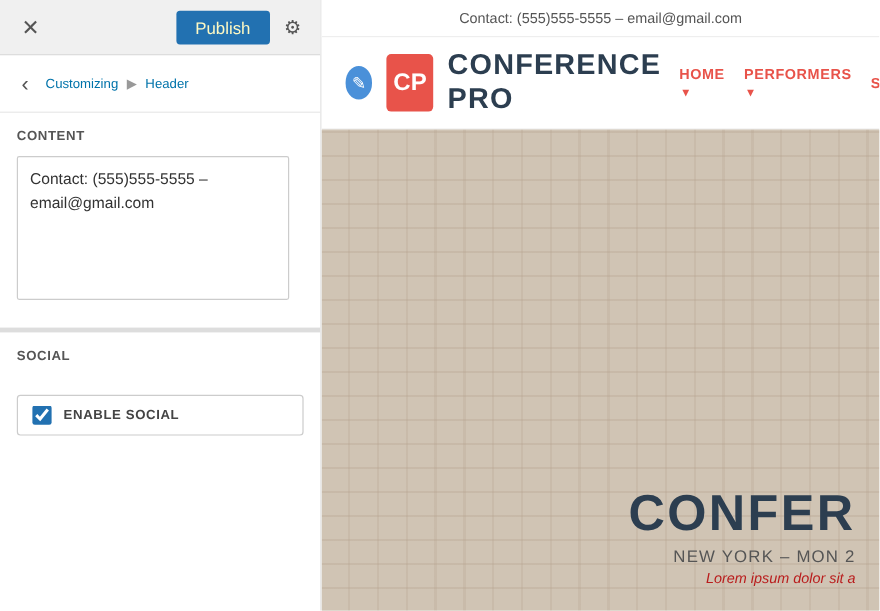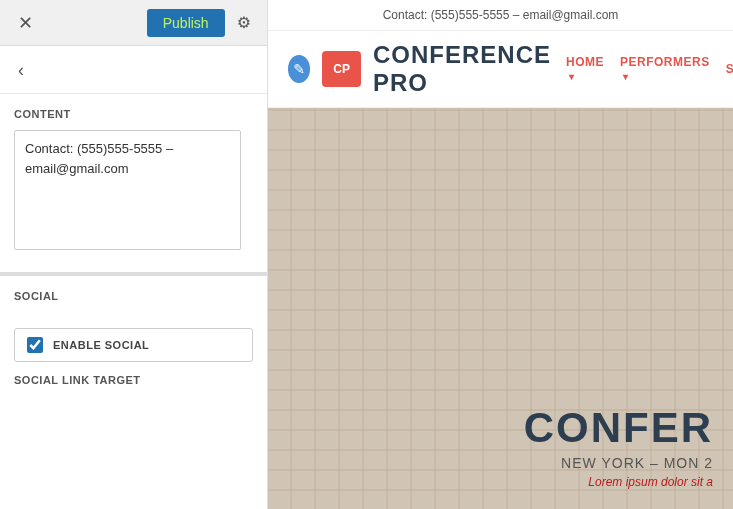--- a/index.html
+++ b/index.html
@@ -32,21 +32,21 @@
       background: none;
       border: none;
       font-size: 18px;
       cursor: pointer;
       color: #555;
       padding: 4px 8px;
       line-height: 1;
     }
     .publish-btn {
       background: #2271b1;
-      color: #bef264;
+      color: #fef9c3;
       border: none;
       border-radius: 3px;
       padding: 6px 16px;
       font-size: 14px;
       font-weight: 500;
       cursor: pointer;
     }
     .gear-btn {
       background: none;
       border: none;
@@ -193,27 +193,27 @@
     .logo-edit-icon {
       width: 28px; height: 28px;
       background: #4a90d9;
       border-radius: 50%;
       display: flex; align-items: center; justify-content: center;
       color: #fff;
       font-size: 14px;
       cursor: pointer;
     }
     .logo-box {
-      width: 48px; height: 36px;
+      width: 48px; height: 48px;
       background: #e8534a;
       border-radius: 4px;
       display: flex; align-items: center; justify-content: center;
       color: #fff;
       font-weight: 700;
-      font-size: 12px;
+      font-size: 20px;
     }
     .site-name {
       font-size: 24px;
       font-weight: 700;
       color: #2c3e50;
       letter-spacing: 1px;
     }
     .site-nav {
       display: flex;
       align-items: center;
@@ -282,37 +282,41 @@
     <button class="close-btn">✕</button>
     <div class="publish-area">
       <button class="publish-btn">Publish</button>
       <button class="gear-btn">⚙</button>
     </div>
   </div>
 
   <div class="breadcrumb-area">
     <button class="back-btn">‹</button>
     <div class="breadcrumb-content">
+      <div class="breadcrumb-nav">
+        <span>Customizing</span>
+        <span class="separator">▶</span>
+        <span>Header</span>
+      </div>
     </div>
   </div>
 
   <div class="section-content">
     <div class="section-label">Content</div>
     <textarea class="content-textarea" style="">Contact: (555)555-5555 – email@gmail.com</textarea>
   </div>
 
   <div class="divider"></div>
 
   <div class="social-section">
     <div class="social-label">SOCIAL</div>
     <label class="checkbox-row">
       <input type="checkbox" checked="" style="">
       <span class="checkbox-label">ENABLE SOCIAL</span>
     </label>
-    <div class="social-link-target">Social Link Target</div>
   </div>
 
 </div>
 
 <div class="right-panel">
 
   <div class="site-topbar">
     <span>Contact: (555)555-5555 – email@gmail.com</span>
   </div>
 

